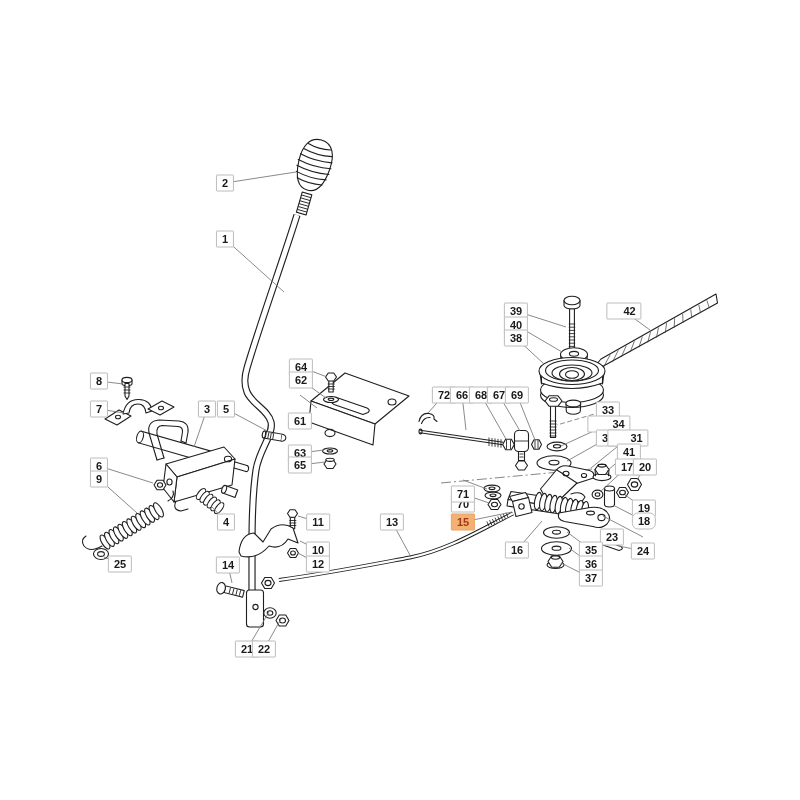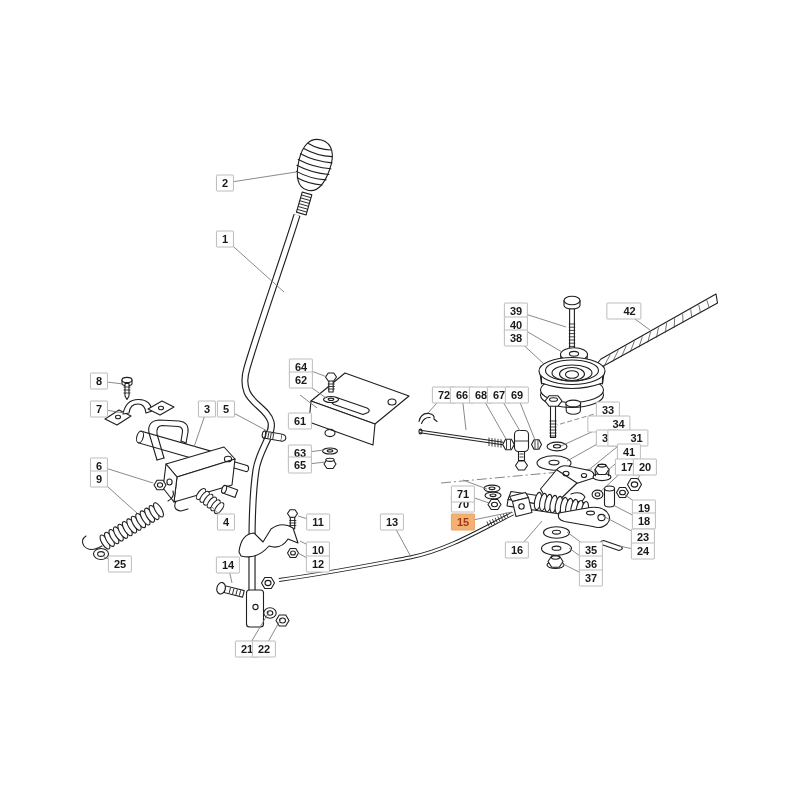--- a/index.html
+++ b/index.html
@@ -525,22 +525,22 @@
     <div class="callout" style="left: 516px; top: 338px;">38</div>
     <div class="callout" style="left: 624px; top: 311px; padding-left: 16px;">42</div>
     <div class="callout" style="left: 608px; top: 410px;">33</div>
     <div class="callout" style="left: 609px; top: 424px; padding-left: 24px;">34</div>
     <div class="callout" style="left: 608px; top: 438px;">32</div>
     <div class="callout" style="left: 628px; top: 438px; padding-left: 22px;">31</div>
     <div class="callout" style="left: 629px; top: 452px;">41</div>
     <div class="callout" style="left: 627px; top: 467px;">17</div>
     <div class="callout" style="left: 645px; top: 467px;">20</div>
     <div class="callout" style="left: 644px; top: 508px;">19</div>
-    <div class="callout" style="left: 644px; top: 521px;">18</div>
-    <div class="callout" style="left: 643px; top: 537px; text-align: right;">23</div>
+    <div class="callout" style="left: 644px; top: 521px; border-radius: 6px;">18</div>
+    <div class="callout" style="left: 612px; top: 537px; text-align: right;">23</div>
     <div class="callout" style="left: 643px; top: 551px;">24</div>
     <div class="callout" style="left: 463px; top: 480px; margin-top: 24px;">70</div>
     <div class="callout" style="left: 463px; top: 494px;">71</div>
     <div class="callout hl" style="left: 463px; top: 522px;">15</div>
     <div class="callout" style="left: 517px; top: 550px;">16</div>
     <div class="callout" style="left: 591px; top: 550px;">35</div>
     <div class="callout" style="left: 591px; top: 564px;">36</div>
     <div class="callout" style="left: 591px; top: 578px;">37</div>
   </div>
 

